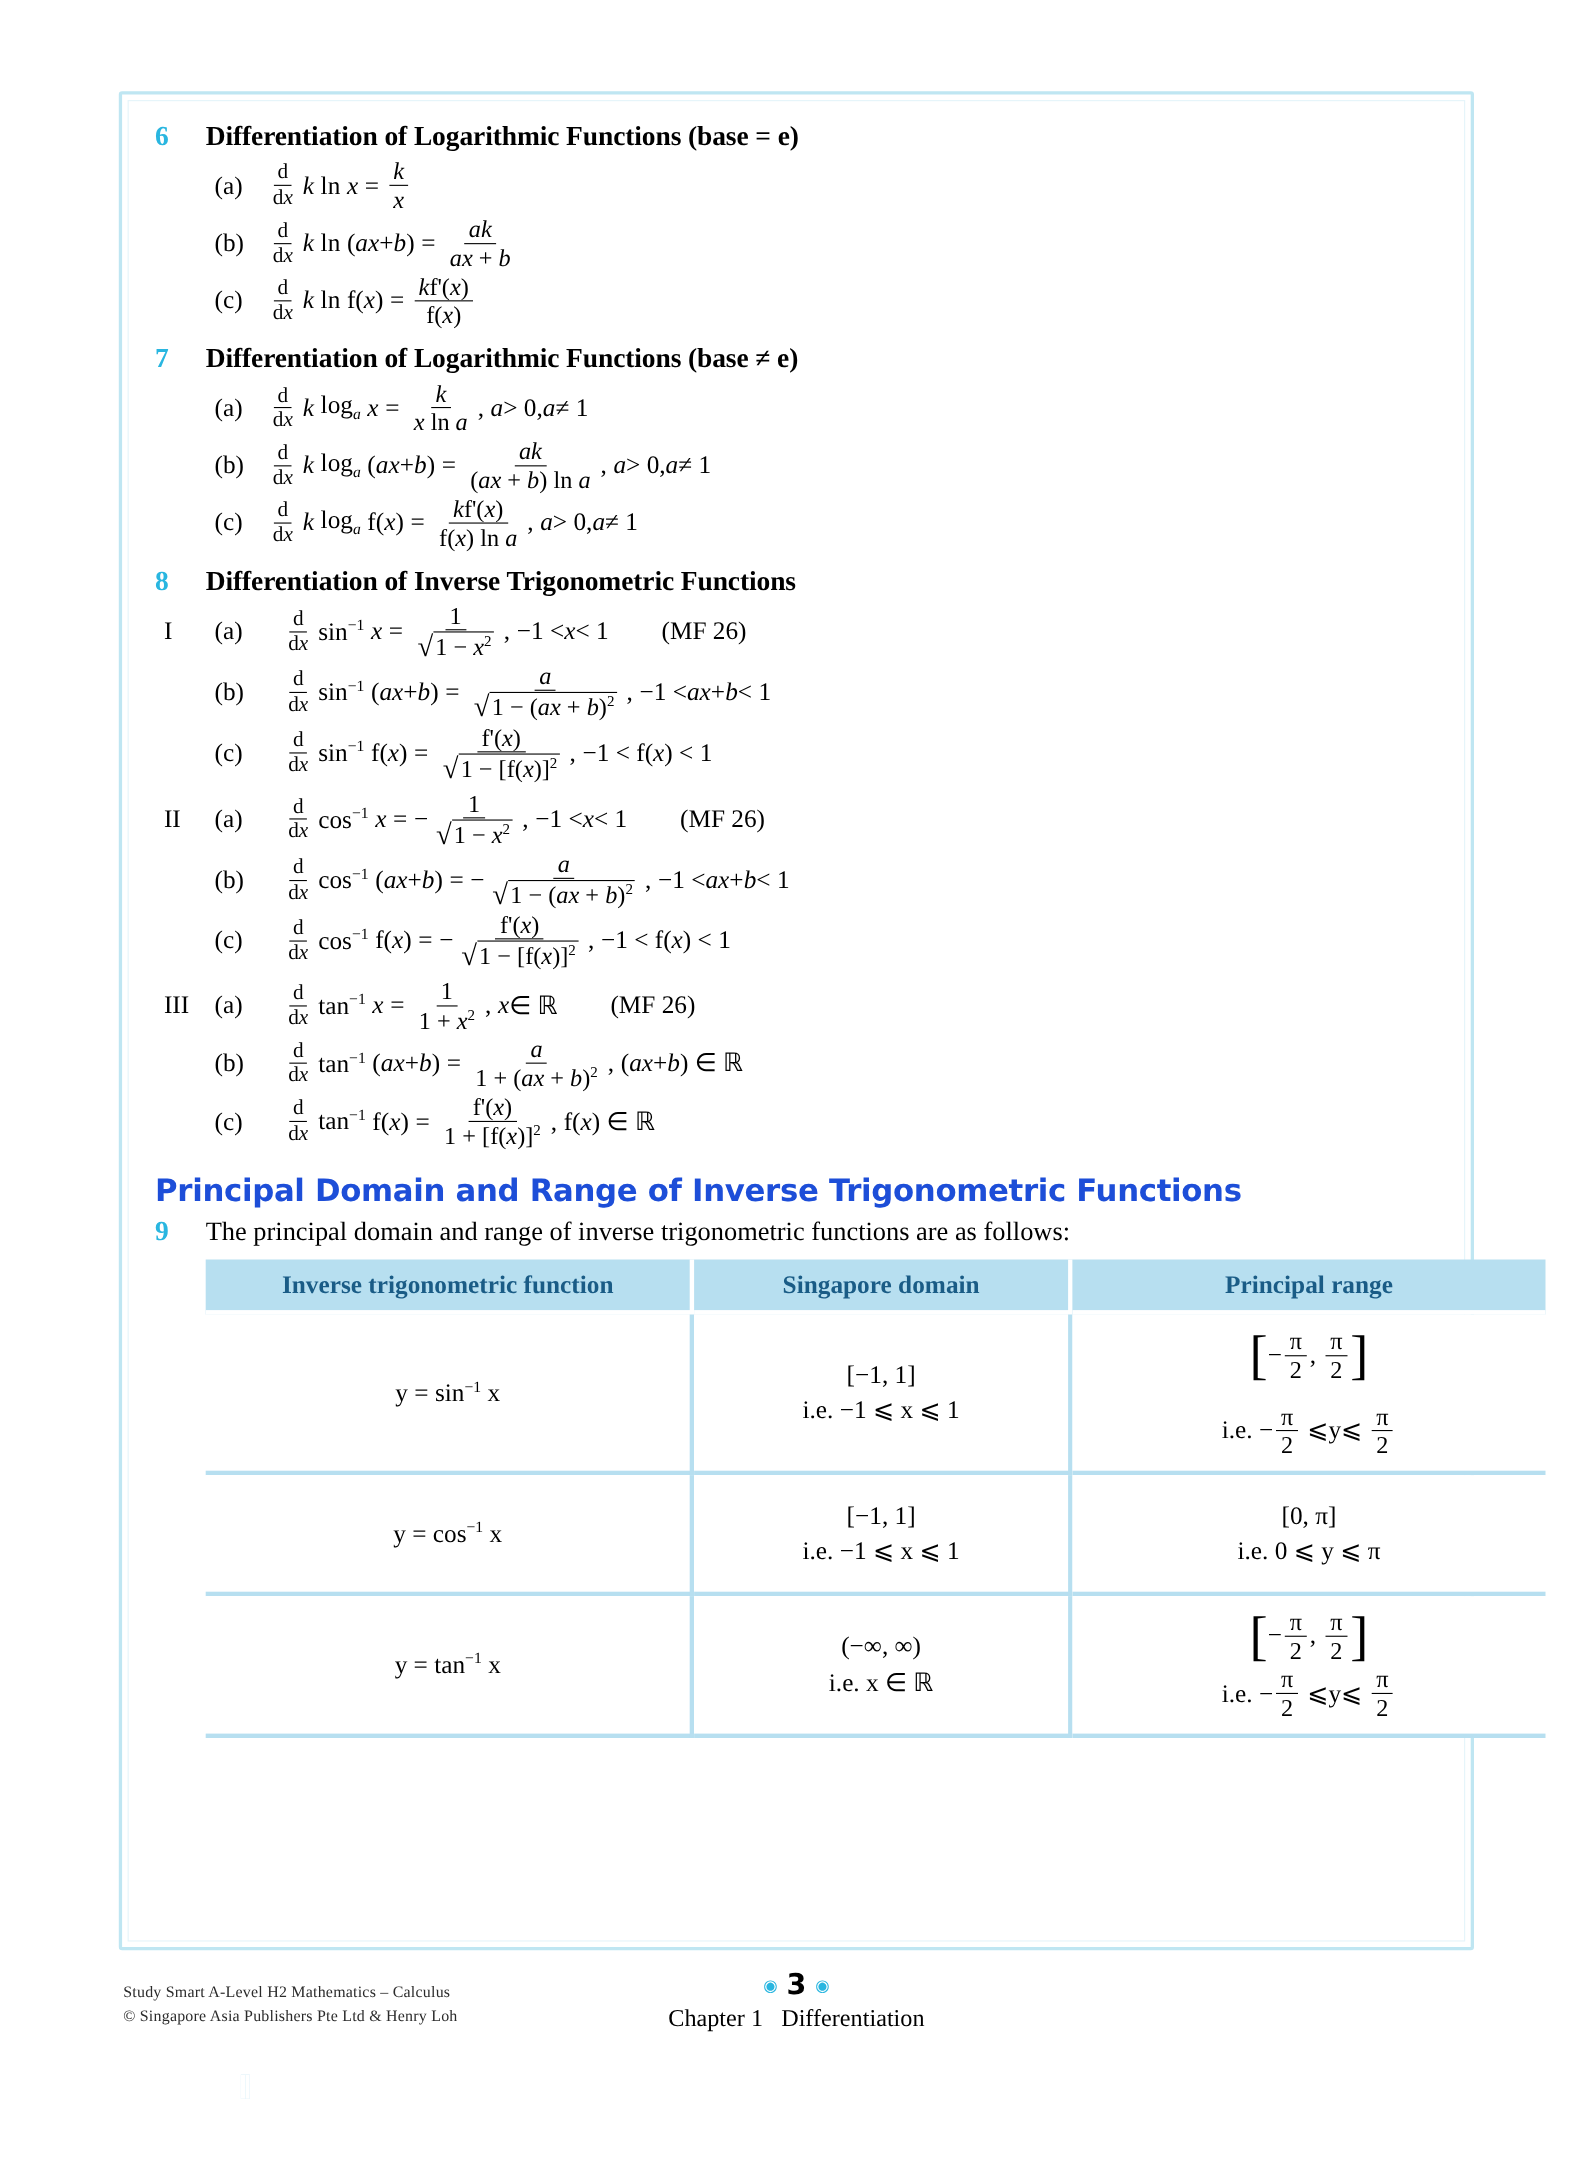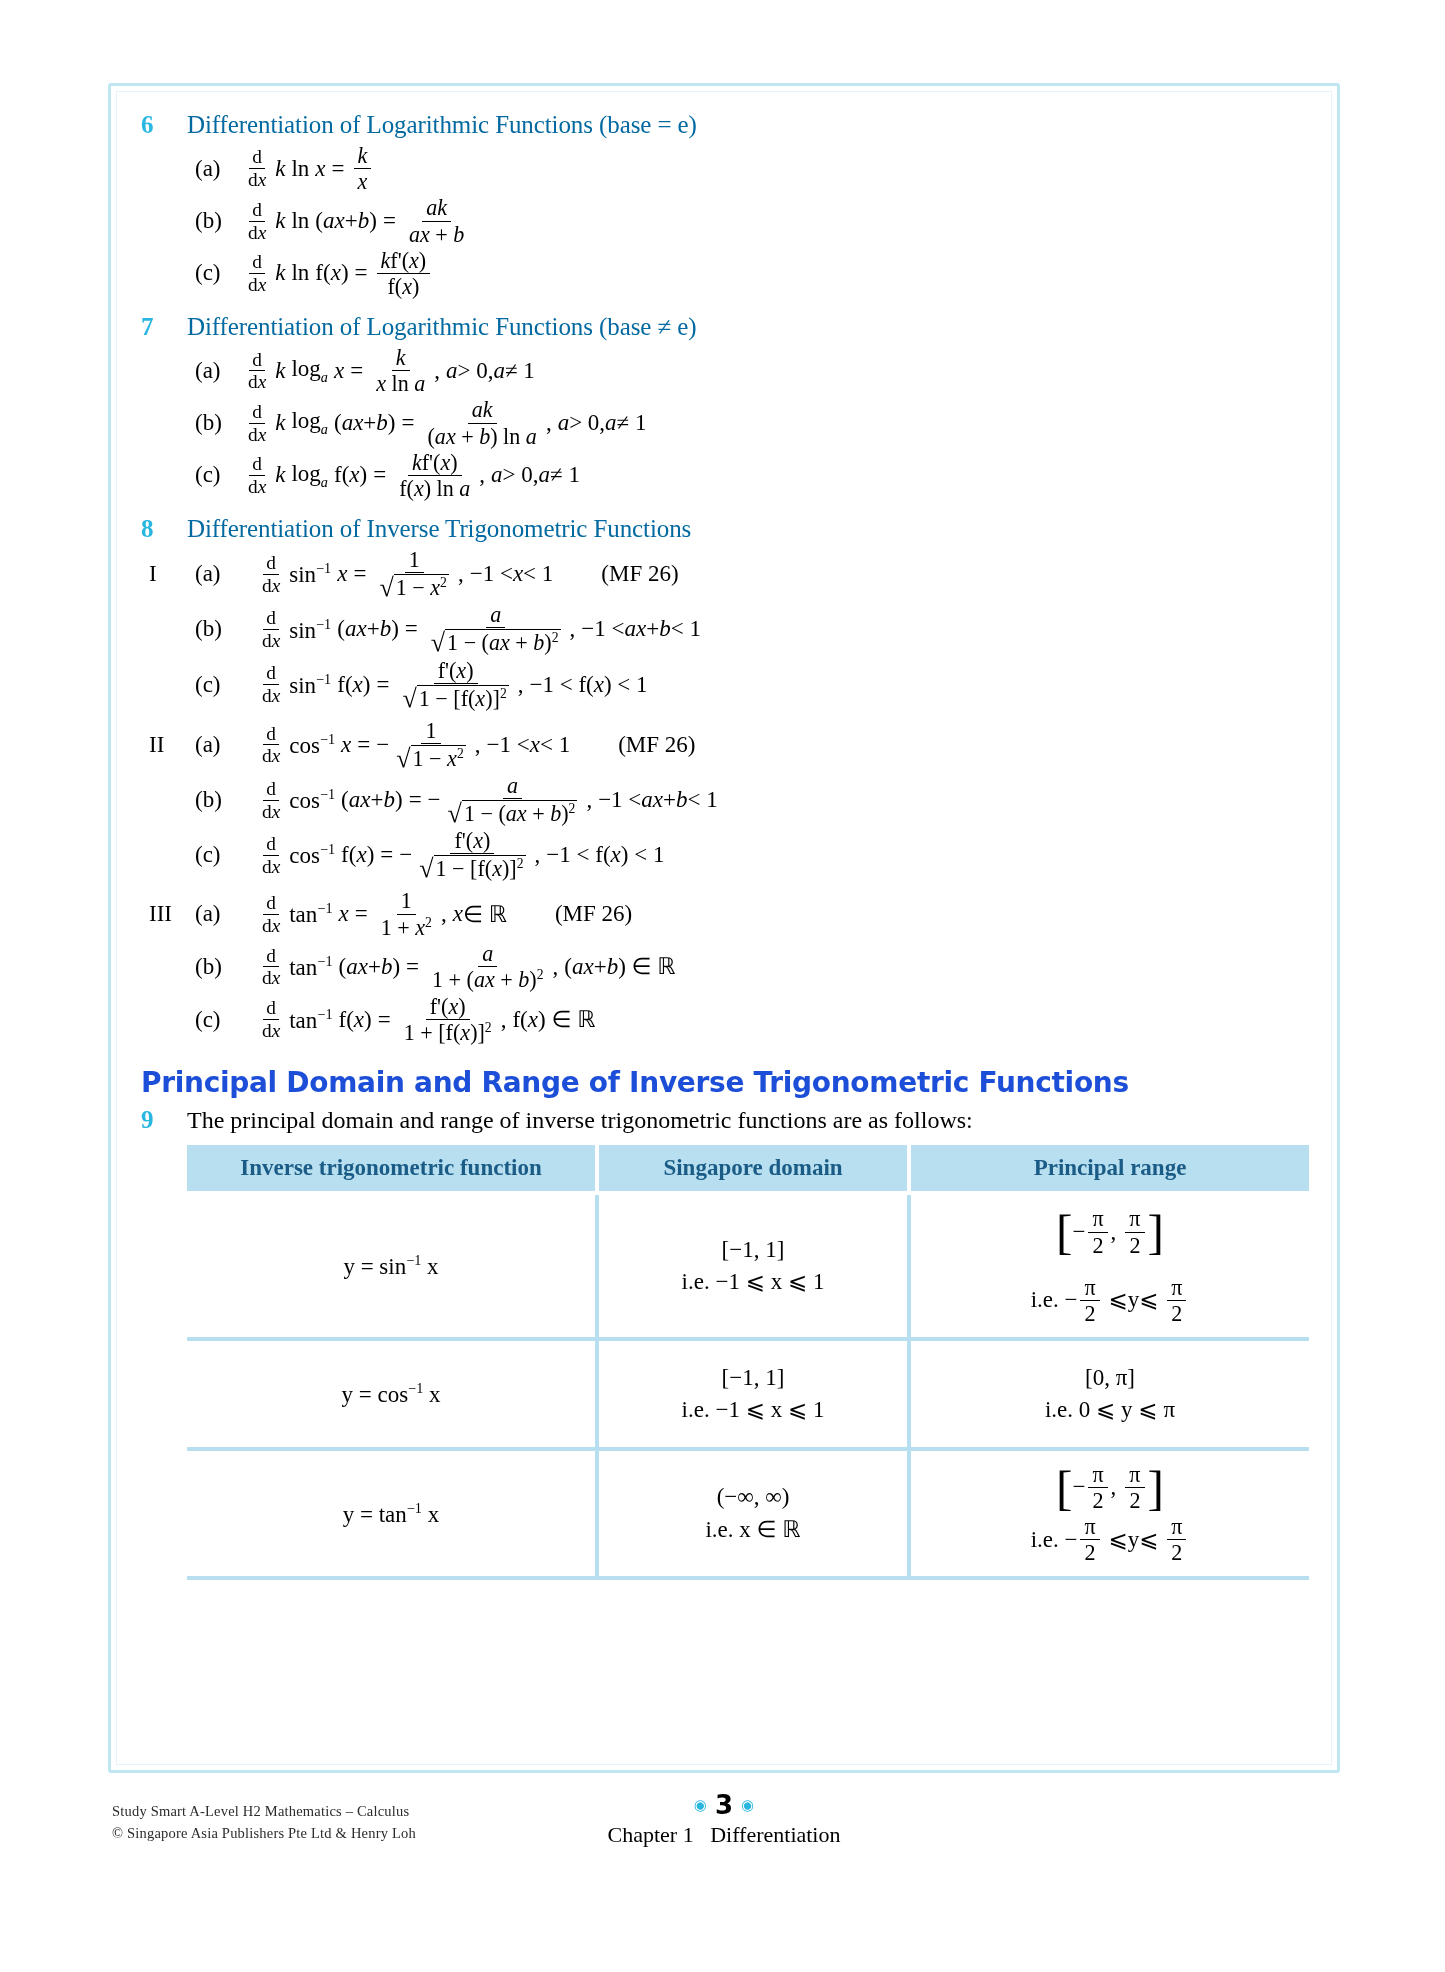--- a/index.html
+++ b/index.html
@@ -41,22 +41,22 @@
   }
   .sec-num{
     width:46px;
     flex:0 0 46px;
     color:#29b6e0;
     font-weight:bold;
     font-size:25px;
     line-height:30px;
   }
   .sec-title{
-    color:#0369a1;
-    font-weight:normal;
+    color:#000000;
+    font-weight:bold;
     font-size:25px;
     line-height:30px;
     letter-spacing:-0.1px;
   }
 
   
   .frow{
     display:flex;
     align-items:center;
     margin:3px 0 3px 0;
@@ -157,21 +157,21 @@
     border-spacing:0;
     margin-left:46px;
     width:1090px;
     table-layout:fixed;
   }
   table.tbl th{
     background:#b7dff0;
     color:#1a5c86;
     font-weight:bold;
     font-size:23px;
-    padding:10px 4px;
+    padding:10px 20px;
     text-align:center;
     border-right:4px solid #ffffff;
     border-bottom:4px solid #ffffff;
   }
   table.tbl th:last-child{border-right:none;}
   table.tbl td{
     text-align:center;
     font-size:23px;
     padding:12px 4px;
     border-right:4px solid #b7dff0;

